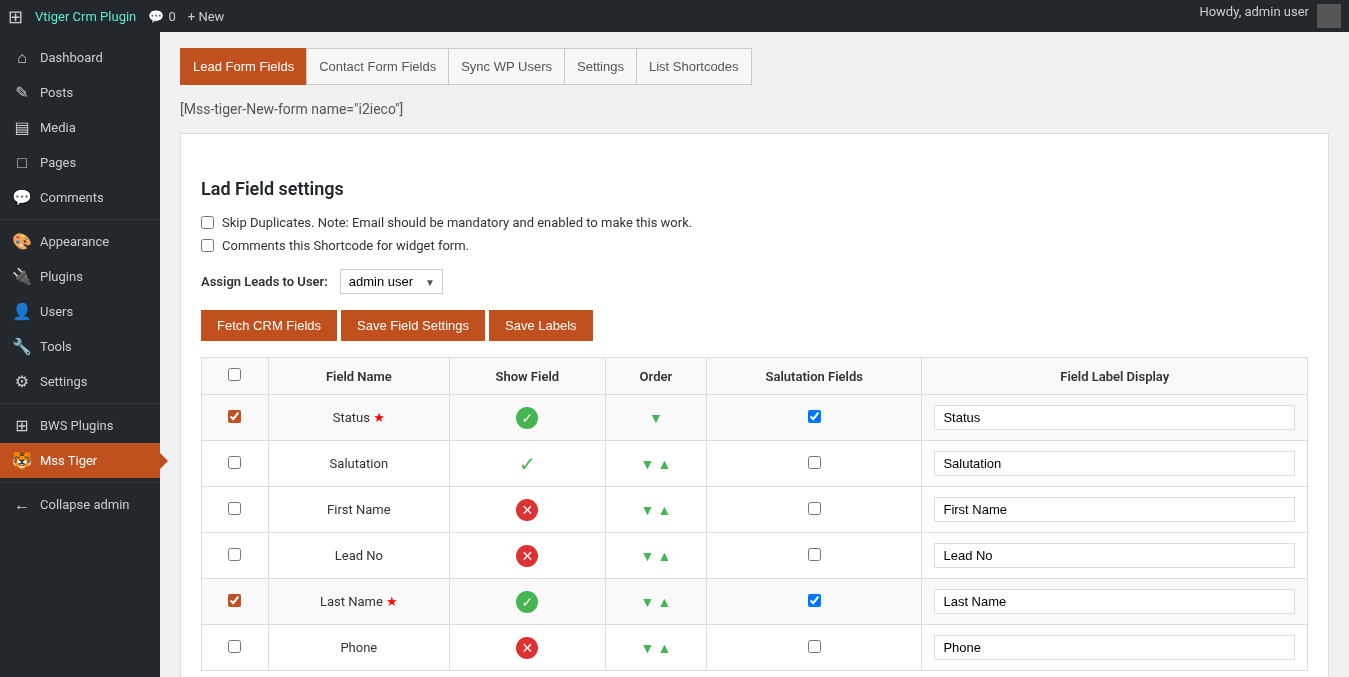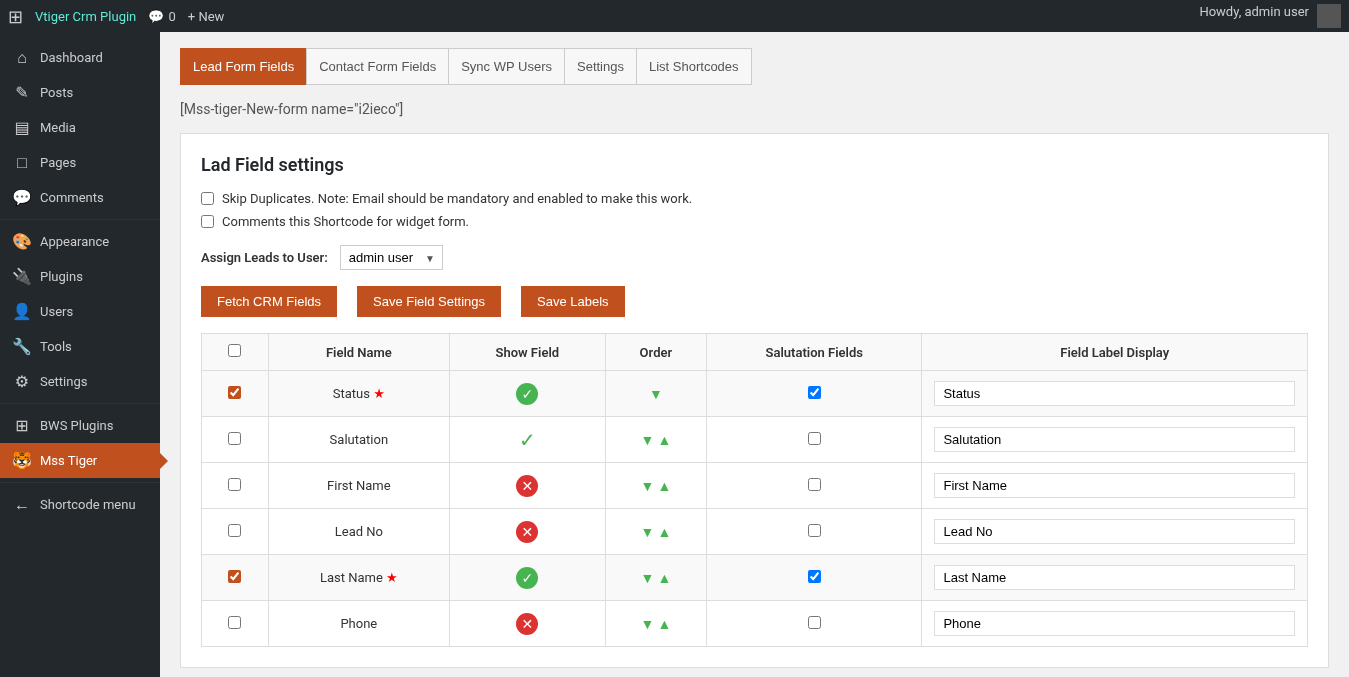--- a/index.html
+++ b/index.html
@@ -70,42 +70,42 @@
     
     .shortcode-display { color: #555; font-size: 14px; margin-bottom: 16px; }
 
     
     .settings-box {
       background: #fff;
       border: 1px solid #ddd;
       padding: 20px;
       margin-bottom: 0;
     }
-    .settings-title { font-size: 18px; font-weight: 600; margin-bottom: 16px; color: #23282d; }
+    .settings-title { font-size: 18px; font-weight: 600; margin-bottom: 16px; color: #23282d; margin-top: 24px; }
     .checkbox-row { display: flex; align-items: center; gap: 8px; margin-bottom: 8px; font-size: 13px; }
     .checkbox-row input[type="checkbox"] { margin: 0; }
 
     .assign-row { display: flex; align-items: center; gap: 12px; margin: 16px 0; }
     .assign-label { font-size: 13px; font-weight: 600; }
     .assign-select {
       padding: 4px 24px 4px 8px;
       border: 1px solid #ccc;
       background: #fff;
       font-size: 13px;
       appearance: none;
       -webkit-appearance: none;
       padding-right: 28px;
       position: relative;
       cursor: pointer;
     }
     .select-wrap { position: relative; display: inline-block; }
     .select-wrap::after { content: "▼"; position: absolute; right: 8px; top: 50%; transform: translateY(-50%); font-size: 10px; color: #555; pointer-events: none; }
 
     
-    .btn-row { display: flex; gap: 20px; margin-bottom: 16px; flex-wrap: wrap; }
+    .btn-row { display: flex; gap: 4px; margin-bottom: 16px; flex-wrap: wrap; }
     .btn-orange {
       background: #c0501e;
       color: #fff;
       border: none;
       padding: 8px 16px;
       cursor: pointer;
       font-size: 13px;
       font-weight: 500;
     }
 
@@ -202,21 +202,21 @@
       <span class="icon">⊞</span>
       <span>BWS Plugins</span>
     </a>
     <a class="sidebar-item mss-active">
       <span class="icon">🐯</span>
       <span>Mss Tiger</span>
     </a>
     <hr class="sidebar-divider">
     <a class="sidebar-item">
       <span class="icon">←</span>
-      <span>Shortcode menu</span>
+      <span>Collapse admin</span>
     </a>
   </nav>
 
   <div class="main-content">
 
     <div class="tab-nav">
       <button class="tab-btn active">Lead Form Fields</button>
       <button class="tab-btn">Contact Form Fields</button>
       <button class="tab-btn">Sync WP Users</button>
       <button class="tab-btn">Settings</button>

